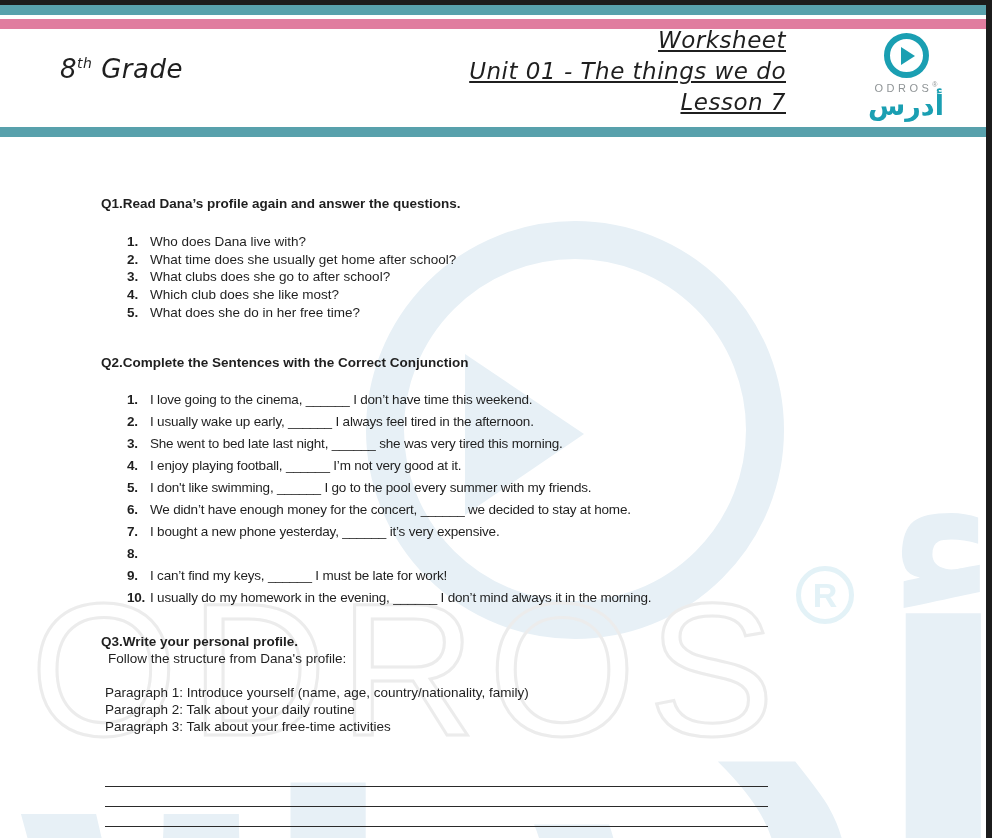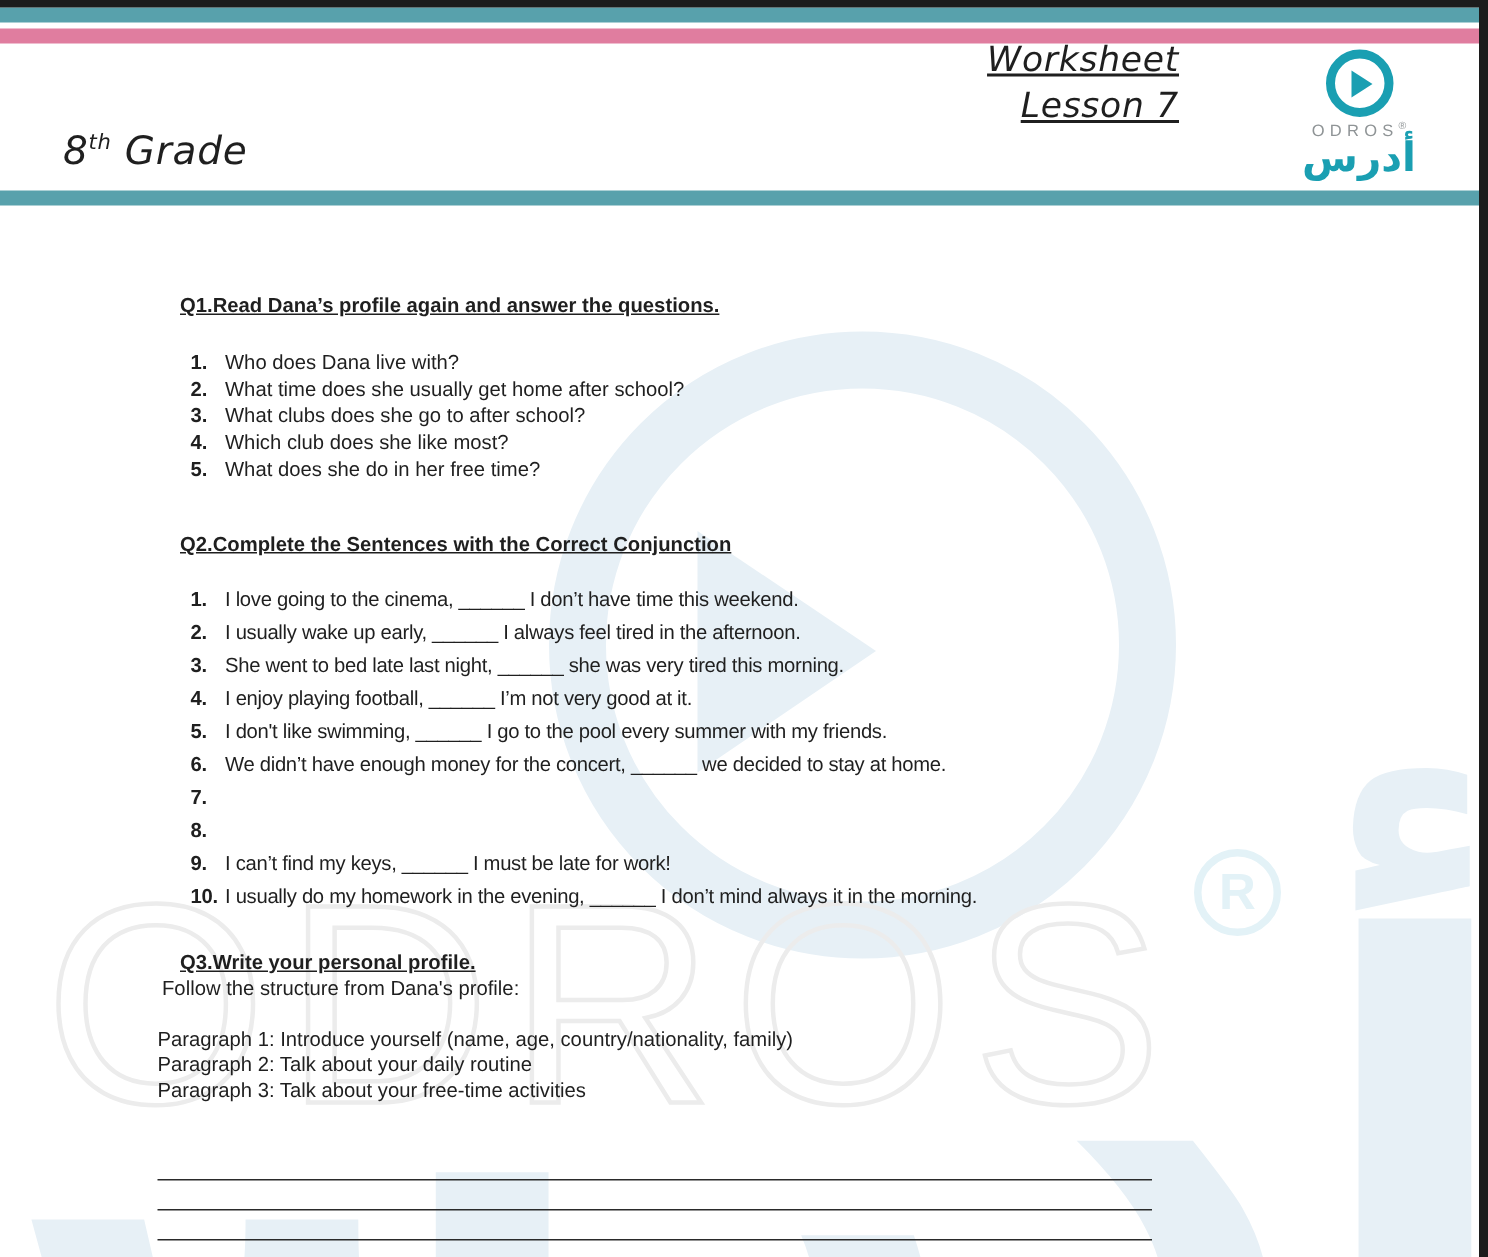--- a/index.html
+++ b/index.html
@@ -14,42 +14,42 @@
   .strip-top{position:absolute;left:0;top:0;right:0;height:5px;background:var(--frame-black,#1c1c1c);z-index:6;}
   .strip-right{position:absolute;top:0;bottom:0;right:0;width:6px;background:var(--frame-black,#1c1c1c);z-index:6;}
 
   
   .header{position:absolute;left:0;top:0;right:6px;height:137px;background:#fff;z-index:3;}
   .bar{position:absolute;left:0;right:0;}
   .bar.teal-top{top:5px;height:10px;background:var(--teal-bar,#58a1ac);}
   .bar.pink{top:19px;height:10px;background:var(--pink-bar,#e07d9f);}
   .bar.teal-bottom{top:127px;height:10px;background:var(--teal-bar,#58a1ac);}
   .hand{font-family:"DejaVu Sans",sans-serif;font-style:italic;letter-spacing:0.5px;}
-  .grade{position:absolute;left:42px;top:54px;font-size:26px;margin-top:32px;}
+  .grade{position:absolute;left:60px;top:54px;font-size:26px;}
   .grade sup{font-size:14px;}
   .titles{position:absolute;left:140px;right:200px;top:25px;text-align:right;line-height:31px;font-size:23px;text-decoration:underline;}
 
   
   .logo{position:absolute;right:32px;top:33px;width:96px;text-align:center;z-index:4;}
   .logo-ring{width:33px;height:33px;margin:0 auto;border:6px solid var(--logo-teal,#1a9fb2);border-radius:50%;display:flex;align-items:center;justify-content:center;}
   .logo-tri{width:0;height:0;border-left:14px solid var(--logo-teal,#1a9fb2);border-top:9px solid transparent;border-bottom:9px solid transparent;margin-left:4px;}
   .logo-latin{margin-top:3px;font-size:11px;letter-spacing:3.5px;color:var(--logo-gray,#8f9496);white-space:nowrap;}
   .logo-latin sup{font-size:7px;letter-spacing:0;}
   .logo-arabic{font-family:"DejaVu Sans",sans-serif;font-size:27px;font-weight:bold;color:var(--logo-teal,#1a9fb2);line-height:24px;direction:rtl;}
 
   
   .wm{position:absolute;z-index:0;pointer-events:none;}
   .wm-reg{left:796px;top:566px;width:48px;height:48px;border:5px solid var(--wm-teal,#e3f2f7);border-radius:50%;
           display:flex;align-items:center;justify-content:center;font-size:34px;font-weight:bold;color:var(--wm-teal,#e3f2f7);}
   .wm-arabic{right:-25px;top:598px;font-family:"DejaVu Sans",sans-serif;font-weight:bold;font-size:430px;line-height:0.9;
              color:var(--wm-blue,#e7f0f6);direction:rtl;white-space:nowrap;}
 
   
   .content{position:absolute;inset:0;z-index:2;font-size:13.5px;}
-  .q-head{position:absolute;left:120px;font-weight:bold;text-decoration:underline;}
+  .q-head{position:absolute;left:101px;font-weight:bold;}
   .list{position:absolute;left:127px;}
   .li{display:flex;}
   .num{font-weight:bold;width:23px;flex:0 0 23px;}
   .q1-list .li{line-height:17.7px;}
   .q2-list .li{line-height:22px;letter-spacing:-0.2px;}
   .q3-sub{position:absolute;left:108px;}
   .paras{position:absolute;left:105px;line-height:17.2px;}
   .plabel{font-weight:normal;}
   .answer-line{position:absolute;left:105px;width:663px;border-top:1.6px solid #2a2a2a;height:0;}
 </style>
@@ -74,20 +74,21 @@
   <div class="strip-right"></div>
 
   <div class="header">
     <div class="bar teal-top"></div>
     <div class="bar pink"></div>
     <div class="grade hand">
       <span>8</span><sup>th</sup><span> Grade</span>
     </div>
     <div class="titles hand">
       <div>Worksheet</div>
+      <div>Unit 01 - The things we do</div>
       <div>Lesson 7</div>
     </div>
     <div class="logo">
       <div class="logo-ring">
         <div class="logo-tri"></div>
       </div>
       <div class="logo-latin"><span>ODROS</span><sup>®</sup></div>
       <div class="logo-arabic">أدرس</div>
     </div>
     <div class="bar teal-bottom"></div>
@@ -140,20 +141,21 @@
       <div class="li">
           <span class="num">5.</span>
           <span>I don't like swimming, ______ I go to the pool every summer with my friends.</span>
         </div>
       <div class="li">
           <span class="num">6.</span>
           <span>We didn’t have enough money for the concert, ______ we decided to stay at home.</span>
         </div>
       <div class="li">
           <span class="num">7.</span>
+          <span>I bought a new phone yesterday, ______ it’s very expensive.</span>
         </div>
       <div class="li">
           <span class="num">8.</span>
         </div>
       <div class="li">
           <span class="num">9.</span>
           <span>I can’t find my keys, ______ I must be late for work!</span>
         </div>
       <div class="li">
           <span class="num">10.</span>

